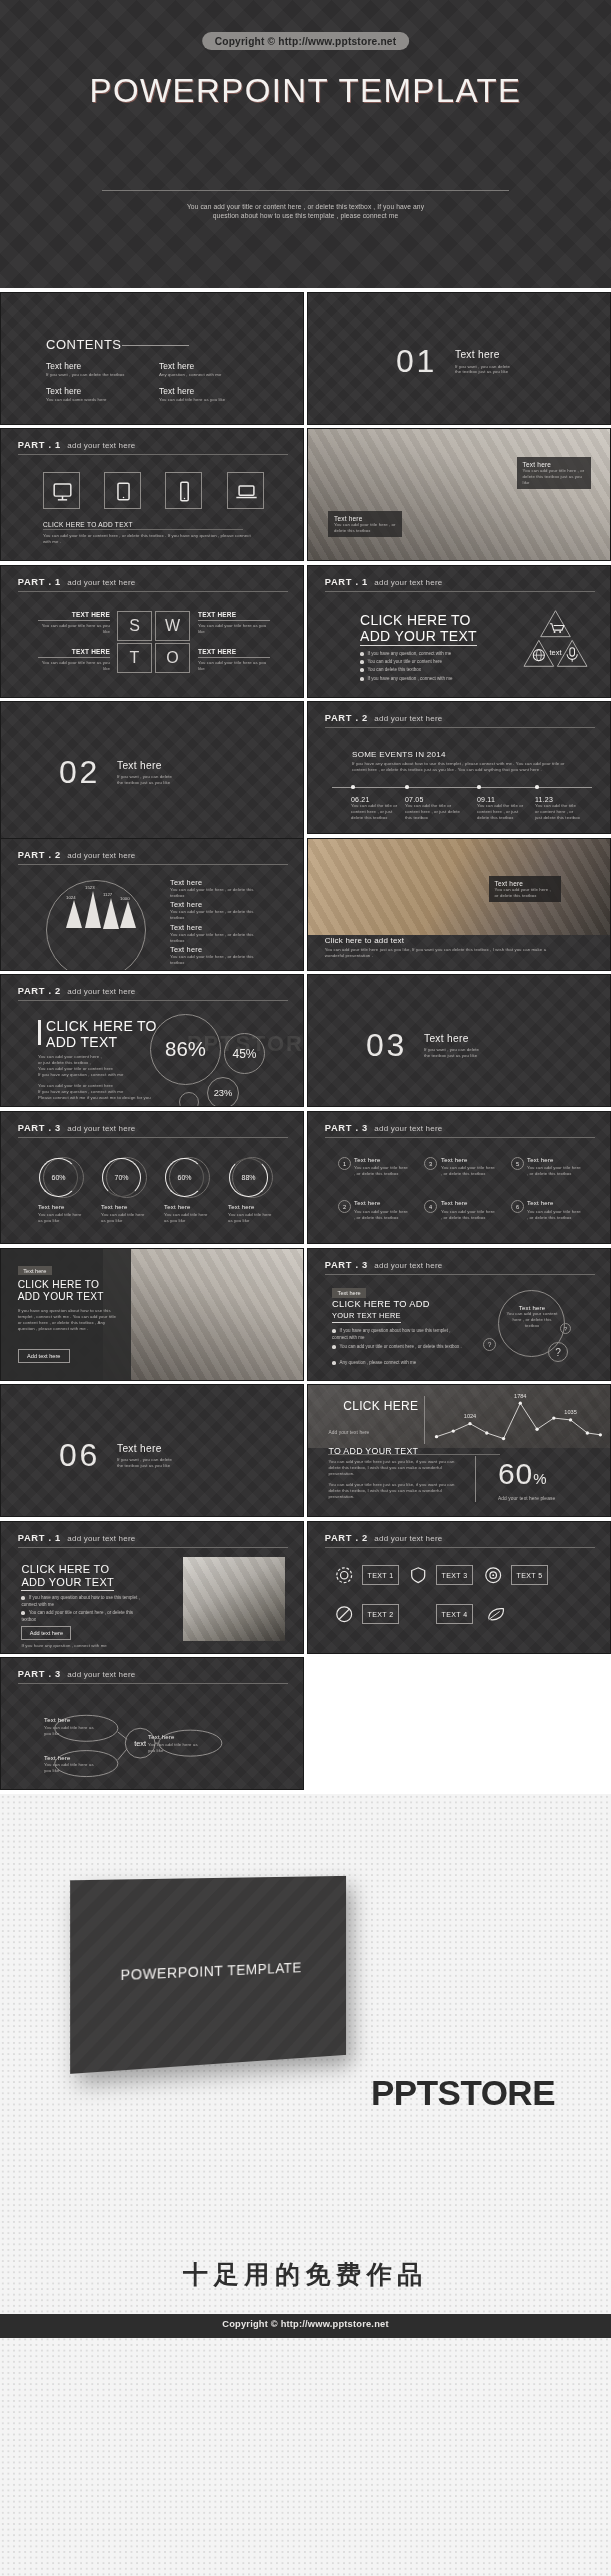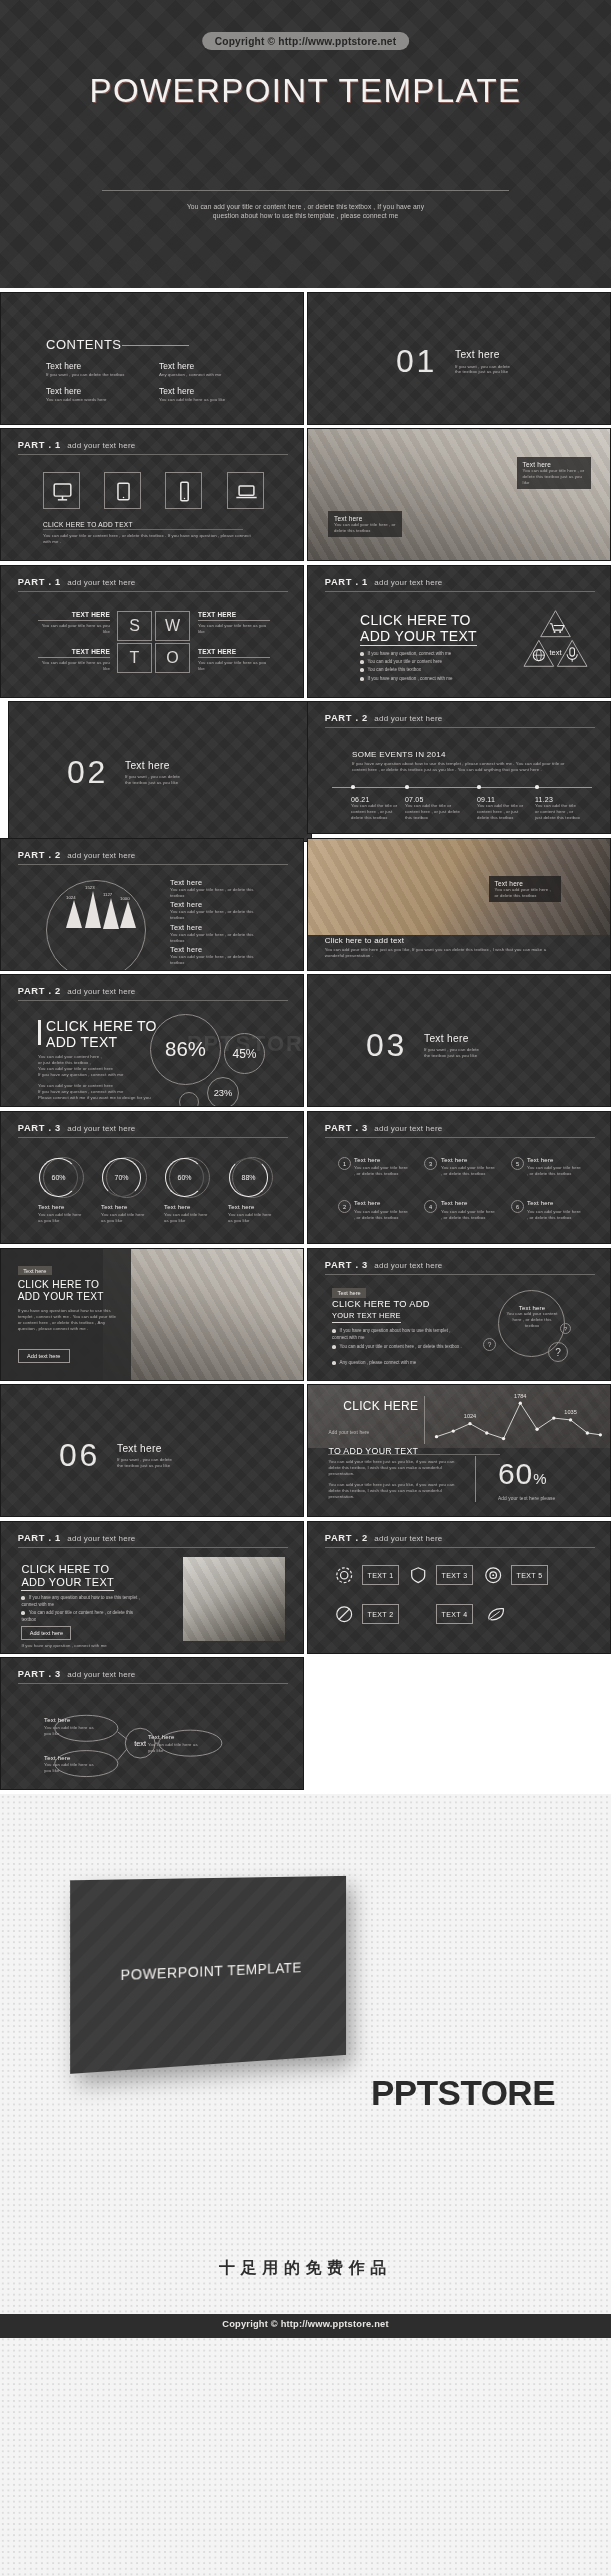--- a/index.html
+++ b/index.html
@@ -121,21 +121,21 @@
     box-shadow: 6.5px 11px 20.4px rgba(0,0,0,.35);
     display:flex; align-items:center; justify-content:center;
     background-image:
       linear-gradient(135deg, rgba(255,255,255,.025) 25%, transparent 25%, transparent 50%, rgba(255,255,255,.025) 50%, rgba(255,255,255,.025) 75%, transparent 75%);
     background-size: 28px 28px;
   }
   .promo-card span { font-size:14px; color:#f3f1ef; letter-spacing:0.6px; font-weight:300; }
   .promo-brand { position:absolute; right:32px; top:139px; font-size:35px; font-weight:bold;
                  color:#2b2b2b; letter-spacing:-0.5px; }
   .promo-cn { position:absolute; left:0; right:0; top:240px; text-align:center;
-              font-size:16px; color:#2e2e2e; letter-spacing:5.6px; font-weight:bold; }
+              font-size:25px; color:#2e2e2e; letter-spacing:5.6px; font-weight:bold; }
   .promo-bar { position:absolute; left:0; right:0; top:281px; height:20.4px; background:#2d2d2d; }
   .promo-bar span { display:block; text-align:center; line-height:20.4px; font-size:9.3px;
                     color:#e9e7e5; font-weight:bold; letter-spacing:0.2px; }
 </style>
 </head>
 <body>
 
 <div class="page">
 
   <div class="slide hero">
@@ -290,21 +290,21 @@
         </g>
       <g>
           <rect x="63.5" y="44" width="5" height="9" rx="2.5" fill="none" stroke="#f0eeec" stroke-width="1.1"></rect>
           <path d="M60.5,51 a5.5,5.5 0 0 0 11,0" fill="none" stroke="#f0eeec" stroke-width="1.1"></path>
           <line x1="66" y1="56.5" x2="66" y2="59" stroke="#f0eeec" stroke-width="1.1"></line>
         </g>
       <text x="48" y="52" text-anchor="middle" font-size="8" fill="#f0eeec" font-family="Liberation Sans, sans-serif">text</text>
     </svg>
   </div>
 
-  <div class="slide" style="left:8px;top:701px;width:304px;height:141px;">
+  <div class="slide" style="left:0;top:701px;width:304px;height:141px;">
     <div class="numbig" style="position:absolute;left:58px;top:54px;">02</div>
     <div style="position:absolute;left:116px;top:58px;font-size:10.2px;color:#f3f1ef;letter-spacing:0.3px;">Text here</div>
     <div class="tiny" style="position:absolute;left:116px;top:72px;">If you want , you can delete</div>
     <div class="tiny" style="position:absolute;left:116px;top:78px;">the textbox just as you like</div>
   </div>
 
   <div class="slide" style="left:307px;top:701px;width:304px;height:133px;">
     <div class="part-head">
       <b>PART . 2</b><span class="sub">add your text here</span>
     </div>

